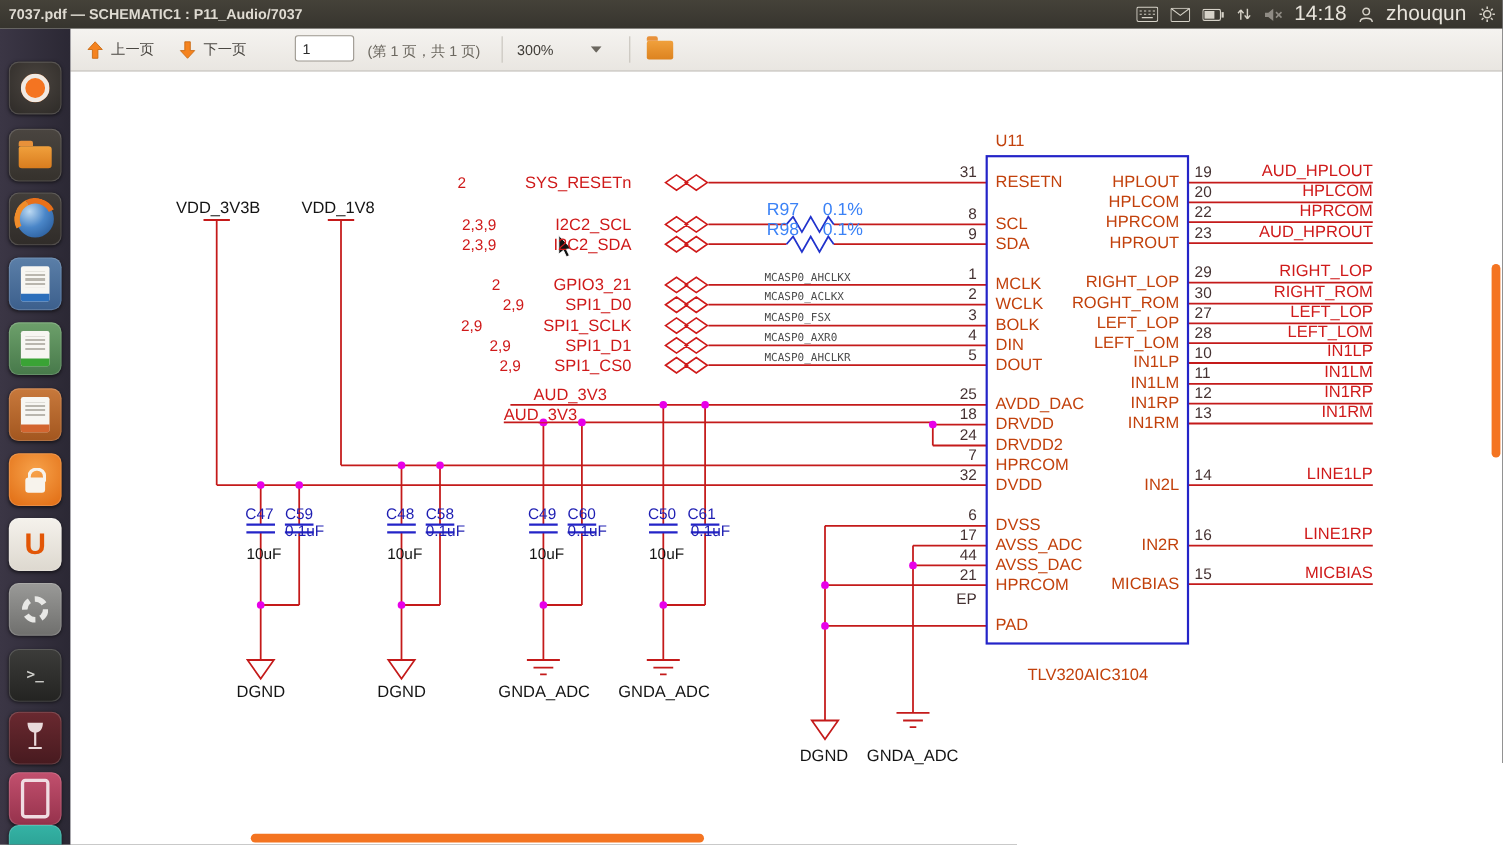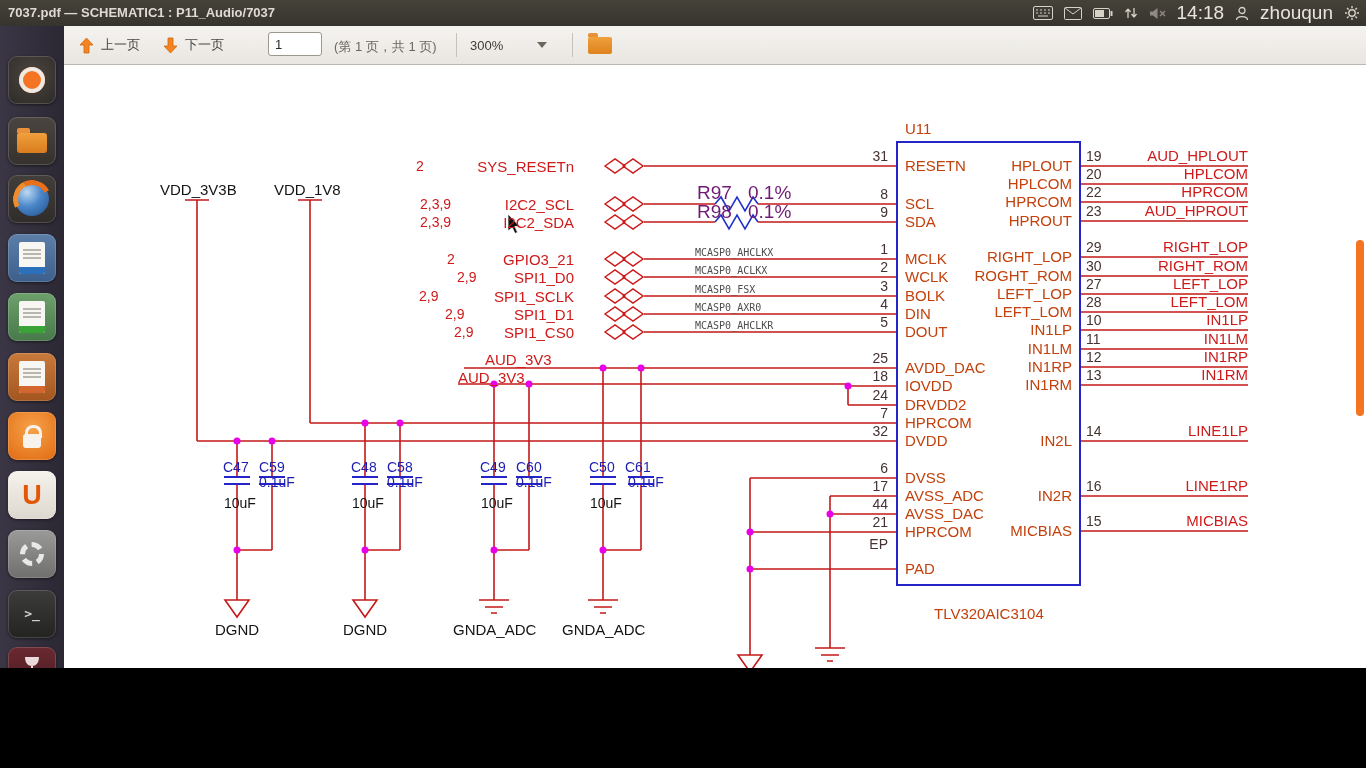--- a/index.html
+++ b/index.html
@@ -1,16 +1,16 @@
 <!DOCTYPE html>
 <html><head>
 <meta charset="utf-8">
 <style>
   html,body{margin:0;padding:0;background:#000}
-  .screen{position:relative;width:1366px;height:668px;overflow:hidden;background:#fff;font-family:"Liberation Sans",sans-serif}
+  .screen{position:relative;width:1366px;height:768px;overflow:hidden;background:#fff;font-family:"Liberation Sans",sans-serif}
   
   .topbar{position:absolute;left:0;top:0;width:1366px;height:26px;background:linear-gradient(#454239,#36342e);color:#dfdbd2;z-index:9}
   .tb-title{position:absolute;left:8px;top:5px;font-size:13px;font-weight:bold;white-space:nowrap}
   .tray{position:absolute;right:6px;top:0;height:26px;display:flex;align-items:center;gap:11px}
   .tray .txt{font-size:19px;color:#e8e4dc}
   .tray svg{display:block}
   
   .launcher{position:absolute;left:0;top:26px;width:64px;height:742px;background:linear-gradient(90deg,#3b3645,#2b2834);z-index:8}
   .tile{position:absolute;left:8px;width:48px;height:48px;border-radius:9px;box-shadow:inset 0 0 0 1px rgba(255,255,255,.16),0 1px 3px rgba(0,0,0,.5)}
   .t1{background:radial-gradient(circle at 50% 38%,#4b4540,#2d2a27)}
@@ -48,21 +48,21 @@
   .zoomlbl{font-size:13px;color:#3f3c37}
   .folder{position:relative;width:24px;height:17px;background:linear-gradient(#f0a03c,#dd831f);border-radius:2px}
   .folder::before{content:"";position:absolute;left:0;top:-4px;width:10px;height:4px;background:#e8913a;border-radius:2px 2px 0 0}
   
   .canvas{position:absolute;left:64px;top:64px;width:1302px;height:704px;background:#fff;overflow:hidden}
   .s{position:absolute;white-space:nowrap;line-height:1.15;font-family:"Liberation Sans",sans-serif}
   .red{font-size:15px;color:#cf1a1a}
   .red14{font-size:14px;color:#cf1a1a}
   .blue{font-size:15px;color:#c2410c}
   .blue14{font-size:14px;color:#1d1db2}
-  .blue13{font-size:19px;color:#701a75}
+  .blue13{font-size:16px;color:#3b82f6}
   .blk{font-size:15px;color:#141414}
   .blk14{font-size:14px;color:#141414}
   .num{font-size:14px;color:#453232}
   .mcasp{font-size:10px;color:#4d4d4d;font-family:"DejaVu Sans Mono",monospace}
   .ralign{width:160px;text-align:right}
   .numR{width:40px;text-align:right}
   
   .vthumb{position:absolute;left:1356px;top:240px;width:8px;height:176px;border-radius:4px;background:#f47421;z-index:10}
   .hthumb{position:absolute;left:228px;top:758px;width:412px;height:8px;border-radius:4px;background:#f47421;z-index:10}
 </style>
@@ -314,21 +314,21 @@
 
     <span class="s blue" style="left:841px;top:93px">RESETN</span>
     <span class="s blue" style="left:841px;top:131px">SCL</span>
     <span class="s blue" style="left:841px;top:149px">SDA</span>
     <span class="s blue" style="left:841px;top:186px">MCLK</span>
     <span class="s blue" style="left:841px;top:204px">WCLK</span>
     <span class="s blue" style="left:841px;top:223px">BOLK</span>
     <span class="s blue" style="left:841px;top:241px">DIN</span>
     <span class="s blue" style="left:841px;top:259px">DOUT</span>
     <span class="s blue" style="left:841px;top:295px">AVDD_DAC</span>
-    <span class="s blue" style="left:841px;top:313px">IOVDD</span>
+    <span class="s blue" style="left:841px;top:313px">DRVDD</span>
     <span class="s blue" style="left:841px;top:332px">DRVDD2</span>
     <span class="s blue" style="left:841px;top:350px">HPRCOM</span>
     <span class="s blue" style="left:841px;top:368px">DVDD</span>
     <span class="s blue" style="left:841px;top:405px">DVSS</span>
     <span class="s blue" style="left:841px;top:423px">AVSS_ADC</span>
     <span class="s blue" style="left:841px;top:441px">AVSS_DAC</span>
     <span class="s blue" style="left:841px;top:459px">HPRCOM</span>
     <span class="s blue" style="left:841px;top:496px">PAD</span>
 
     <span class="s num" style="left:1022px;top:84px">19</span>

